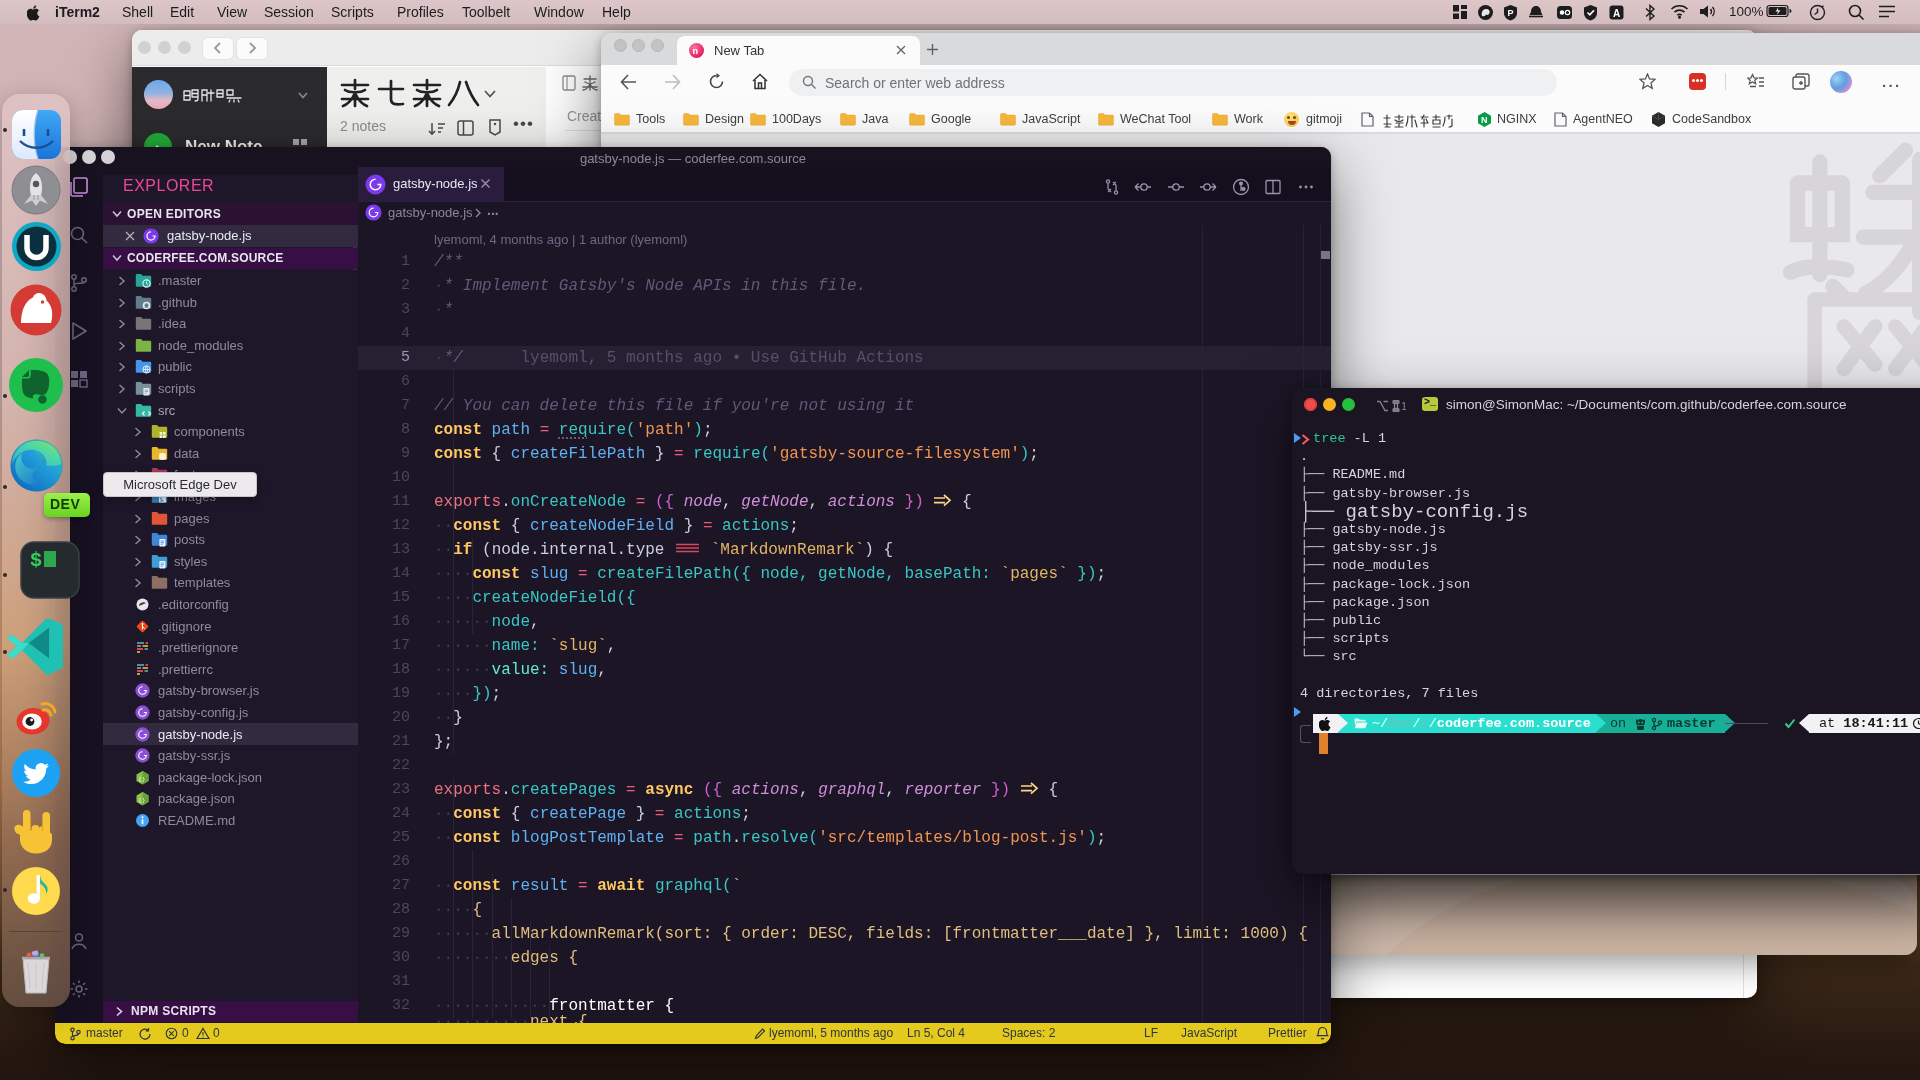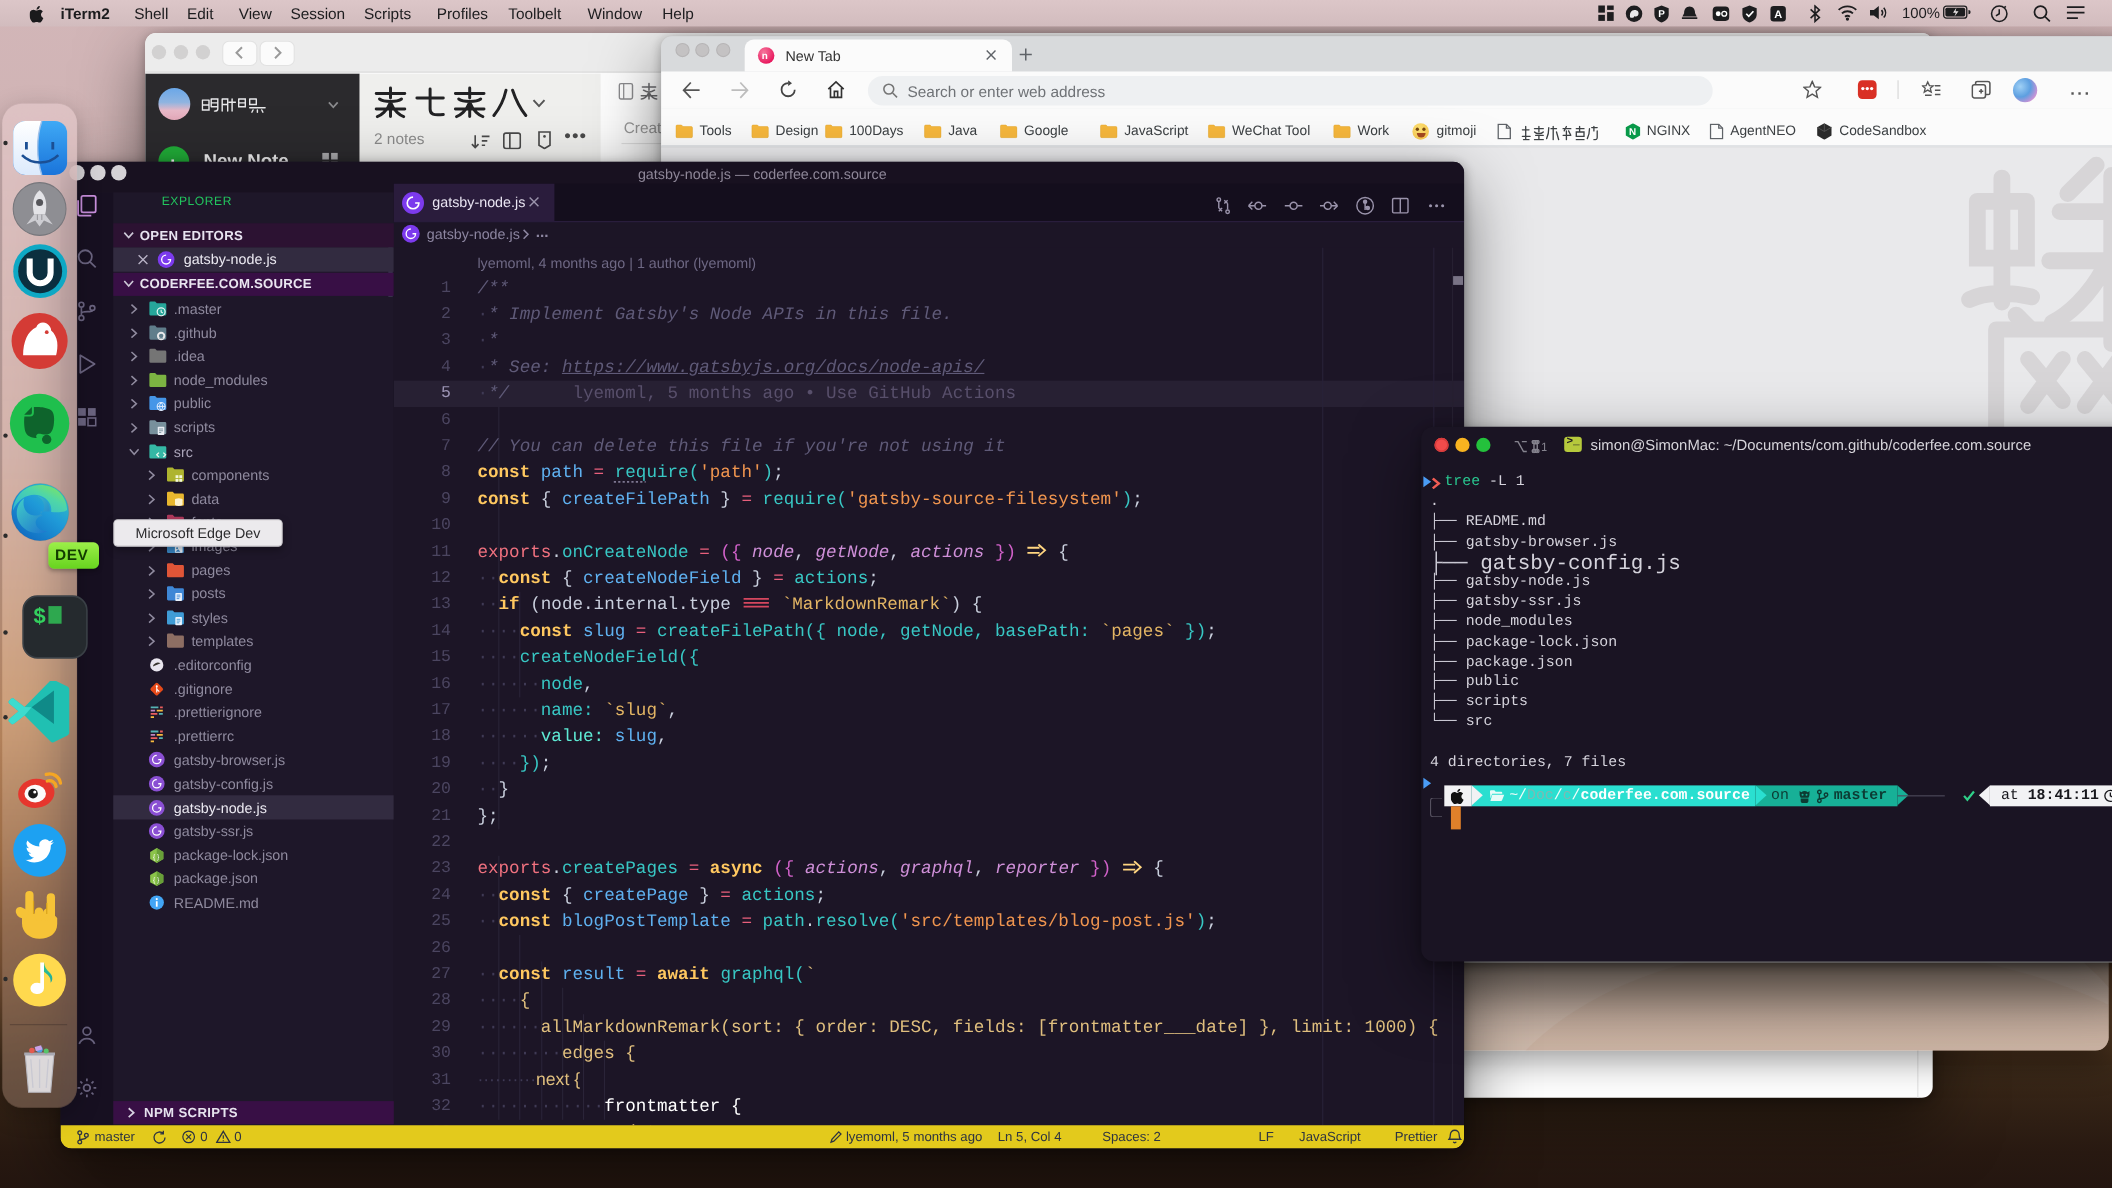--- a/index.html
+++ b/index.html
@@ -279,21 +279,21 @@
           </g>
         </svg></div>
 <div class="abs" style="left:12px;top:830px;width:24px;height:24px;"><svg width="24" height="24" viewBox="0 0 24 24">
           <g fill="none" stroke="#6b6480" stroke-width="1.6">
             <circle cx="12" cy="12" r="3"></circle>
             <path d="M12 3.5 V6 M12 18 V20.5 M3.5 12 H6 M18 12 H20.5 M6 6 L7.8 7.8 M16.2 16.2 L18 18 M18 6 L16.2 7.8 M7.8 16.2 L6 18"></path>
           </g>
         </svg></div>
     </div>
   <div class="abs" style="left:48px; top:28px; width:255px; height:848px; background:#1e1729;"></div>
-  <div class="abs" style="left:68px; top:30px; color:#22c55e; font-size:11px; letter-spacing:.5px;margin-left:24px;">EXPLORER</div>
+  <div class="abs" style="left:68px; top:30px; color:#ec4899; font-size:16px; letter-spacing:.5px;">EXPLORER</div>
   <div id="sidetree">
       <div class="abs" style="left:298px;top:58px;width:4px;height:65px;background:#37304a;"></div>
 <div class="abs" style="left:48px;top:56px;width:255px;height:22px;background:#2c1232;"></div>
 <svg class="abs" style="left:57px;top:63px" width="10" height="8" viewBox="0 0 10 8">
         <path d="M1 1.5 L5 6 L9 1.5" stroke="#ccc7d6" stroke-width="1.5" fill="none"></path>
       </svg>
 <div class="abs" style="left:72px;top:60px;color:#e8e4f0;font-size:12px;font-weight:700;letter-spacing:.3px;">OPEN EDITORS</div>
 <div class="abs" style="left:48px;top:78px;width:255px;height:22px;background:#322b40;"></div>
 <svg class="abs" style="left:70px;top:84px" width="10" height="10" viewBox="0 0 10 10">
         <path d="M1 1 L9 9 M9 1 L1 9" stroke="#b9b3c6" stroke-width="1.2"></path>
@@ -599,21 +599,20 @@
 <div class="abs" style="left:172px;top:697px;width:1px;height:96px;background:#2a2438;"></div>
 <div class="abs" style="left:191px;top:721px;width:1px;height:72px;background:#2a2438;"></div>
 <div class="abs" style="left:76px;top:7px;color:#6e6884;font-size:13px;font-family:'Liberation Sans',sans-serif;">lyemoml, 4 months ago | 1 author (lyemoml)</div>
 <div class="abs" style="left:0;top:25px;width:52px;height:24px;line-height:24px;text-align:right;color:#4b4560;font-size:15px;font-family:'Liberation Mono',monospace;">1</div>
 <div class="abs" style="left:76px;top:25px;height:24px;line-height:24px;font-size:16px;font-family:'Liberation Mono',monospace;white-space:pre;"><span style="color:#5f5a78;font-style:italic">/**</span></div>
 <div class="abs" style="left:0;top:49px;width:52px;height:24px;line-height:24px;text-align:right;color:#4b4560;font-size:15px;font-family:'Liberation Mono',monospace;">2</div>
 <div class="abs" style="left:76px;top:49px;height:24px;line-height:24px;font-size:16px;font-family:'Liberation Mono',monospace;white-space:pre;"><i style="color:#3f3a55;font-style:normal">·</i><span style="color:#5f5a78;font-style:italic">* Implement Gatsby's Node APIs in this file.</span></div>
 <div class="abs" style="left:0;top:73px;width:52px;height:24px;line-height:24px;text-align:right;color:#4b4560;font-size:15px;font-family:'Liberation Mono',monospace;">3</div>
 <div class="abs" style="left:76px;top:73px;height:24px;line-height:24px;font-size:16px;font-family:'Liberation Mono',monospace;white-space:pre;"><i style="color:#3f3a55;font-style:normal">·</i><span style="color:#5f5a78;font-style:italic">*</span></div>
 <div class="abs" style="left:0;top:97px;width:52px;height:24px;line-height:24px;text-align:right;color:#4b4560;font-size:15px;font-family:'Liberation Mono',monospace;">4</div>
-<div class="abs" style="left:76px;top:97px;height:24px;line-height:24px;font-size:16px;font-family:'Liberation Mono',monospace;white-space:pre;"><i style="color:#3f3a55;font-style:normal">·</i><span style="color:#5f5a78;font-style:italic">* See: </span><span style="color:#5f5a78;font-style:italic;text-decoration:underline">https://www.gatsbyjs.org/docs/node-apis/</span></div>
 <div class="abs" style="left:0;top:121px;width:52px;height:24px;line-height:24px;text-align:right;color:#9c94b5;font-size:15px;font-family:'Liberation Mono',monospace;">5</div>
 <div class="abs" style="left:76px;top:121px;height:24px;line-height:24px;font-size:16px;font-family:'Liberation Mono',monospace;white-space:pre;"><i style="color:#3f3a55;font-style:normal">·</i><span style="color:#5f5a78;font-style:italic">*/</span><span style="color:#584f6b">      lyemoml, 5 months ago • Use GitHub Actions</span></div>
 <div class="abs" style="left:0;top:145px;width:52px;height:24px;line-height:24px;text-align:right;color:#4b4560;font-size:15px;font-family:'Liberation Mono',monospace;">6</div>
 <div class="abs" style="left:0;top:169px;width:52px;height:24px;line-height:24px;text-align:right;color:#4b4560;font-size:15px;font-family:'Liberation Mono',monospace;">7</div>
 <div class="abs" style="left:76px;top:169px;height:24px;line-height:24px;font-size:16px;font-family:'Liberation Mono',monospace;white-space:pre;"><span style="color:#5f5a78;font-style:italic">// You can delete this file if you're not using it</span></div>
 <div class="abs" style="left:0;top:193px;width:52px;height:24px;line-height:24px;text-align:right;color:#4b4560;font-size:15px;font-family:'Liberation Mono',monospace;">8</div>
 <div class="abs" style="left:76px;top:193px;height:24px;line-height:24px;font-size:16px;font-family:'Liberation Mono',monospace;white-space:pre;"><span style="color:#ffc860;font-weight:700">const</span><span style="color:#5fb1f0"> path </span><span style="color:#e85f7c">=</span> <span style="color:#38c7c4;text-decoration:underline dotted #7d7791;text-underline-offset:4px">req</span><span style="color:#38c7c4">uire</span><span style="color:#38c7c4">(</span><span style="color:#f0954f">'path'</span><span style="color:#38c7c4">)</span><span style="color:#c9cfdd">;</span></div>
 <div class="abs" style="left:0;top:217px;width:52px;height:24px;line-height:24px;text-align:right;color:#4b4560;font-size:15px;font-family:'Liberation Mono',monospace;">9</div>
 <div class="abs" style="left:76px;top:217px;height:24px;line-height:24px;font-size:16px;font-family:'Liberation Mono',monospace;white-space:pre;"><span style="color:#ffc860;font-weight:700">const</span><span style="color:#c9cfdd"> { </span><span style="color:#5fb1f0">createFilePath</span><span style="color:#c9cfdd"> } </span><span style="color:#e85f7c">=</span> <span style="color:#38c7c4">require</span><span style="color:#38c7c4">(</span><span style="color:#f0954f">'gatsby-source-filesystem'</span><span style="color:#38c7c4">)</span><span style="color:#c9cfdd">;</span></div>
 <div class="abs" style="left:0;top:241px;width:52px;height:24px;line-height:24px;text-align:right;color:#4b4560;font-size:15px;font-family:'Liberation Mono',monospace;">10</div>
@@ -661,21 +660,21 @@
 <div class="abs" style="left:0;top:625px;width:52px;height:24px;line-height:24px;text-align:right;color:#4b4560;font-size:15px;font-family:'Liberation Mono',monospace;">26</div>
 <div class="abs" style="left:0;top:649px;width:52px;height:24px;line-height:24px;text-align:right;color:#4b4560;font-size:15px;font-family:'Liberation Mono',monospace;">27</div>
 <div class="abs" style="left:76px;top:649px;height:24px;line-height:24px;font-size:16px;font-family:'Liberation Mono',monospace;white-space:pre;"><i style="color:#3f3a55;font-style:normal">··</i><span style="color:#ffc860;font-weight:700">const</span> <span style="color:#5fb1f0">result</span> <span style="color:#e85f7c">=</span> <span style="color:#ffc860;font-weight:700">await</span> <span style="color:#38c7c4">graphql</span><span style="color:#38c7c4">(</span><span style="color:#e0bf7e">`</span></div>
 <div class="abs" style="left:0;top:673px;width:52px;height:24px;line-height:24px;text-align:right;color:#4b4560;font-size:15px;font-family:'Liberation Mono',monospace;">28</div>
 <div class="abs" style="left:76px;top:673px;height:24px;line-height:24px;font-size:16px;font-family:'Liberation Mono',monospace;white-space:pre;"><i style="color:#3f3a55;font-style:normal">····</i><span style="color:#e0bf7e">{</span></div>
 <div class="abs" style="left:0;top:697px;width:52px;height:24px;line-height:24px;text-align:right;color:#4b4560;font-size:15px;font-family:'Liberation Mono',monospace;">29</div>
 <div class="abs" style="left:76px;top:697px;height:24px;line-height:24px;font-size:16px;font-family:'Liberation Mono',monospace;white-space:pre;"><i style="color:#3f3a55;font-style:normal">······</i><span style="color:#e0bf7e">allMarkdownRemark(sort: { order: DESC, fields: [frontmatter___date] }, limit: 1000) {</span></div>
 <div class="abs" style="left:0;top:721px;width:52px;height:24px;line-height:24px;text-align:right;color:#4b4560;font-size:15px;font-family:'Liberation Mono',monospace;">30</div>
 <div class="abs" style="left:76px;top:721px;height:24px;line-height:24px;font-size:16px;font-family:'Liberation Mono',monospace;white-space:pre;"><i style="color:#3f3a55;font-style:normal">········</i><span style="color:#e0bf7e">edges {</span></div>
 <div class="abs" style="left:0;top:745px;width:52px;height:24px;line-height:24px;text-align:right;color:#4b4560;font-size:15px;font-family:'Liberation Mono',monospace;">31</div>
-<div class="abs" style="left:76px;top:745px;height:24px;line-height:24px;font-size:16px;font-family:Liberation Sans, sans-serif;white-space:pre;"><i style="color:#3f3a55;font-style:normal">··········</i><span style="color:#e0bf7e">next {</span></div>
+<div class="abs" style="left:76px;top:785px;height:24px;line-height:24px;font-size:16px;font-family:Liberation Mono, monospace;white-space:pre;"><i style="color:#3f3a55;font-style:normal">··········</i><span style="color:#e0bf7e">next {</span></div>
 <div class="abs" style="left:0;top:769px;width:52px;height:24px;line-height:24px;text-align:right;color:#4b4560;font-size:15px;font-family:'Liberation Mono',monospace;">32</div>
 <div class="abs" style="left:76px;top:769px;height:24px;line-height:24px;font-size:16px;font-family:'Liberation Mono',monospace;white-space:pre;"><i style="color:#3f3a55;font-style:normal">············</i><span style="color:#ffffff">frontmatter {</span></div>
 <div class="abs" style="left:0;top:793px;width:52px;height:24px;line-height:24px;text-align:right;color:#4b4560;font-size:15px;font-family:'Liberation Mono',monospace;">33</div>
 <div class="abs" style="left:76px;top:793px;height:24px;line-height:24px;font-size:16px;font-family:'Liberation Mono',monospace;white-space:pre;"><i style="color:#3f3a55;font-style:normal">··············</i><span style="color:#e0bf7e">date</span></div>
     </div>
   <div class="abs" style="left:48px; top:854px; width:255px; height:21px; background:#380f45;"></div>
   <svg class="abs" style="left:60px; top:859px;" width="8" height="11" viewBox="0 0 8 11">
       <path d="M2 1.5 L6.5 5.5 L2 9.5" stroke="#d8d3e2" stroke-width="1.6" fill="none"></path>
     </svg>
   <div class="abs" style="left:76px; top:857px; color:#e6e2ee; font-size:12px; font-weight:700; letter-spacing:.3px;">NPM SCRIPTS</div>

